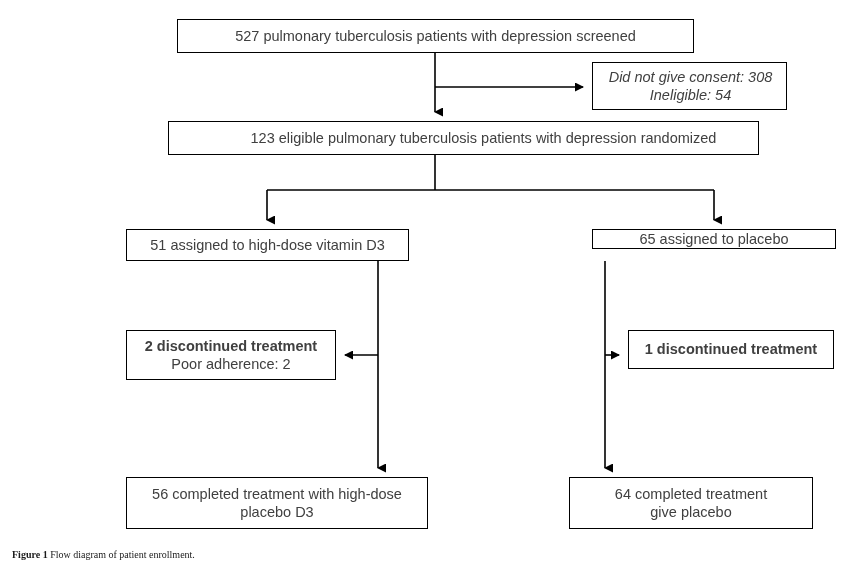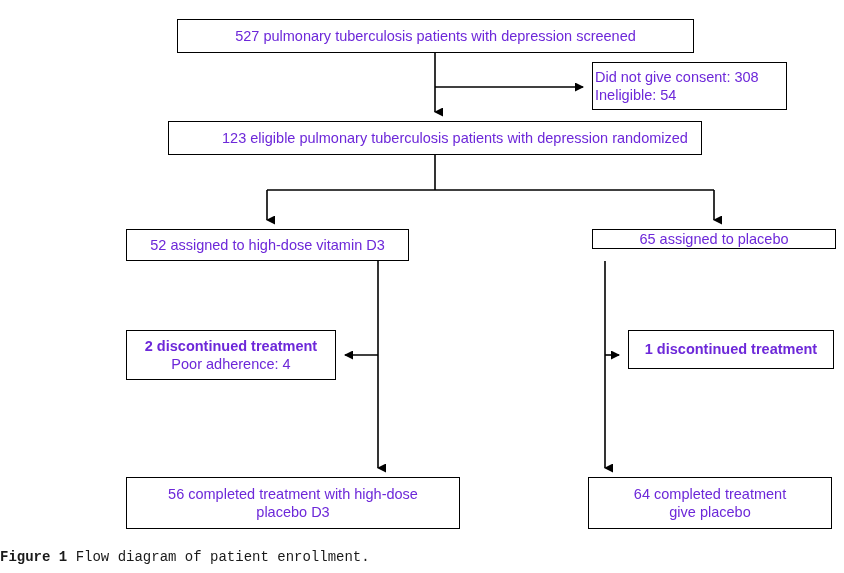--- a/index.html
+++ b/index.html
@@ -35,53 +35,54 @@
     box-sizing: border-box;
     border: 1.5px solid #000000;
     background: #ffffff;
     display: flex;
     flex-direction: column;
     align-items: center;
     justify-content: center;
     text-align: center;
     font-size: 14.5px;
     line-height: 1.25;
-    color: #6d28d9;
+    color: #404040;
     z-index: 2;
   }
   .node .line {
     display: block;
     white-space: nowrap;
   }
   .node .line.bold {
     font-weight: bold;
   }
   .node.align-left {
-    align-items: flex-start;
+    align-items: center;
     text-align: left;
     padding-left: 2px;
+    font-style: italic;
   }
 
   
   #node-screened   { left: 177px; top: 19px;  width: 517px; height: 34px; }
   #node-excluded   { left: 592px; top: 62px;  width: 195px; height: 48px; }
-  #node-randomized { left: 168px; top: 121px; width: 534px; height: 34px; padding-left: 40px; }
+  #node-randomized { left: 168px; top: 121px; width: 591px; height: 34px; padding-left: 40px; }
   #node-vitd-assigned { left: 126px; top: 229px; width: 283px; height: 32px; }
   #node-placebo-assigned { left: 592px; top: 229px; width: 244px; height: 20px; }
   #node-vitd-discontinued { left: 126px; top: 330px; width: 210px; height: 50px; }
   #node-placebo-discontinued { left: 628px; top: 330px; width: 206px; height: 39px; }
-  #node-vitd-completed { left: 126px; top: 477px; width: 334px; height: 52px; }
-  #node-placebo-completed { left: 588px; top: 477px; width: 244px; height: 52px; }
+  #node-vitd-completed { left: 126px; top: 477px; width: 302px; height: 52px; }
+  #node-placebo-completed { left: 569px; top: 477px; width: 244px; height: 52px; }
 
   #figure-caption {
     position: absolute;
-    left: 0;
+    left: 12px;
     top: 549px;
-    font-family: Liberation Mono, monospace;
-    font-size: 14px;
+    font-family: Liberation Serif, serif;
+    font-size: 10px;
     color: #1a1a1a;
     white-space: nowrap;
   }
   #figure-caption .caption-label {
     font-weight: bold;
   }
 </style>
 </head>
 <body>
 
@@ -126,30 +127,30 @@
   <div class="node align-left" id="node-excluded">
     <span class="line">Did not give consent: 308</span>
     <span class="line">Ineligible: 54</span>
   </div>
 
   <div class="node" id="node-randomized">
     <span class="line">123 eligible pulmonary tuberculosis patients with depression randomized</span>
   </div>
 
   <div class="node" id="node-vitd-assigned">
-    <span class="line">52 assigned to high-dose vitamin D3</span>
+    <span class="line">51 assigned to high-dose vitamin D3</span>
   </div>
 
   <div class="node" id="node-placebo-assigned">
     <span class="line">65 assigned to placebo</span>
   </div>
 
   <div class="node" id="node-vitd-discontinued">
     <span class="line bold">2 discontinued treatment</span>
-    <span class="line">Poor adherence: 4</span>
+    <span class="line">Poor adherence: 2</span>
   </div>
 
   <div class="node" id="node-placebo-discontinued">
     <span class="line bold">1 discontinued treatment</span>
   </div>
 
   <div class="node" id="node-vitd-completed">
     <span class="line">56 completed treatment with high-dose</span>
     <span class="line">placebo D3</span>
   </div>

